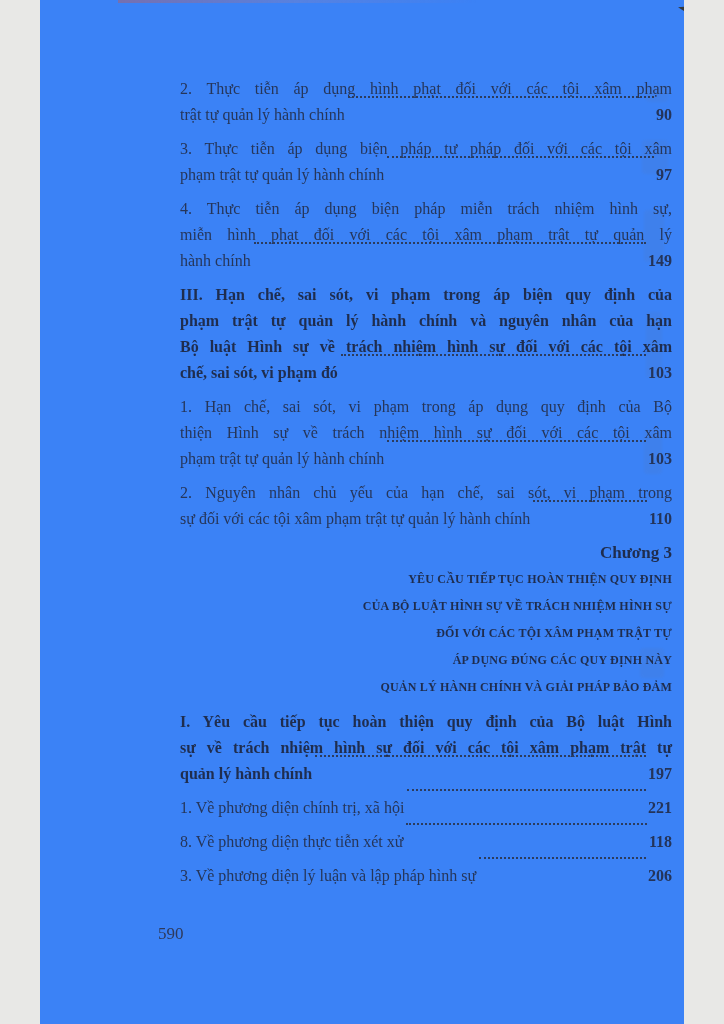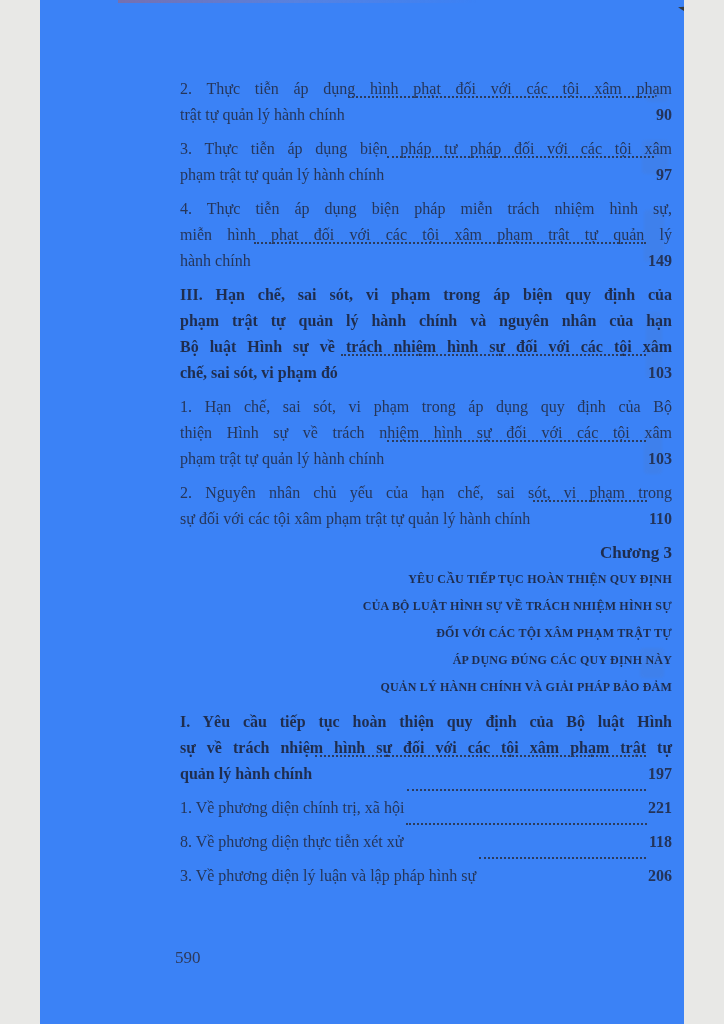--- a/index.html
+++ b/index.html
@@ -86,24 +86,23 @@
     line-height: 26px;
   }
   .chapter .title-line {
     font-size: 12px;
     line-height: 27px;
     letter-spacing: 0.2px;
   }
   .footer-pagenum {
     position: absolute;
     left: 118px;
-    top: 948px;
+    top: 924px;
     font-size: 17px;
     color: #2e3a5c;
-    margin-left: 17px;
   }
 </style>
 </head>
 <body>
 
 <div class="page">
 
   <div class="top-streak"></div>
   <div class="corner-mark"></div>
   <div class="edge-line"></div>

